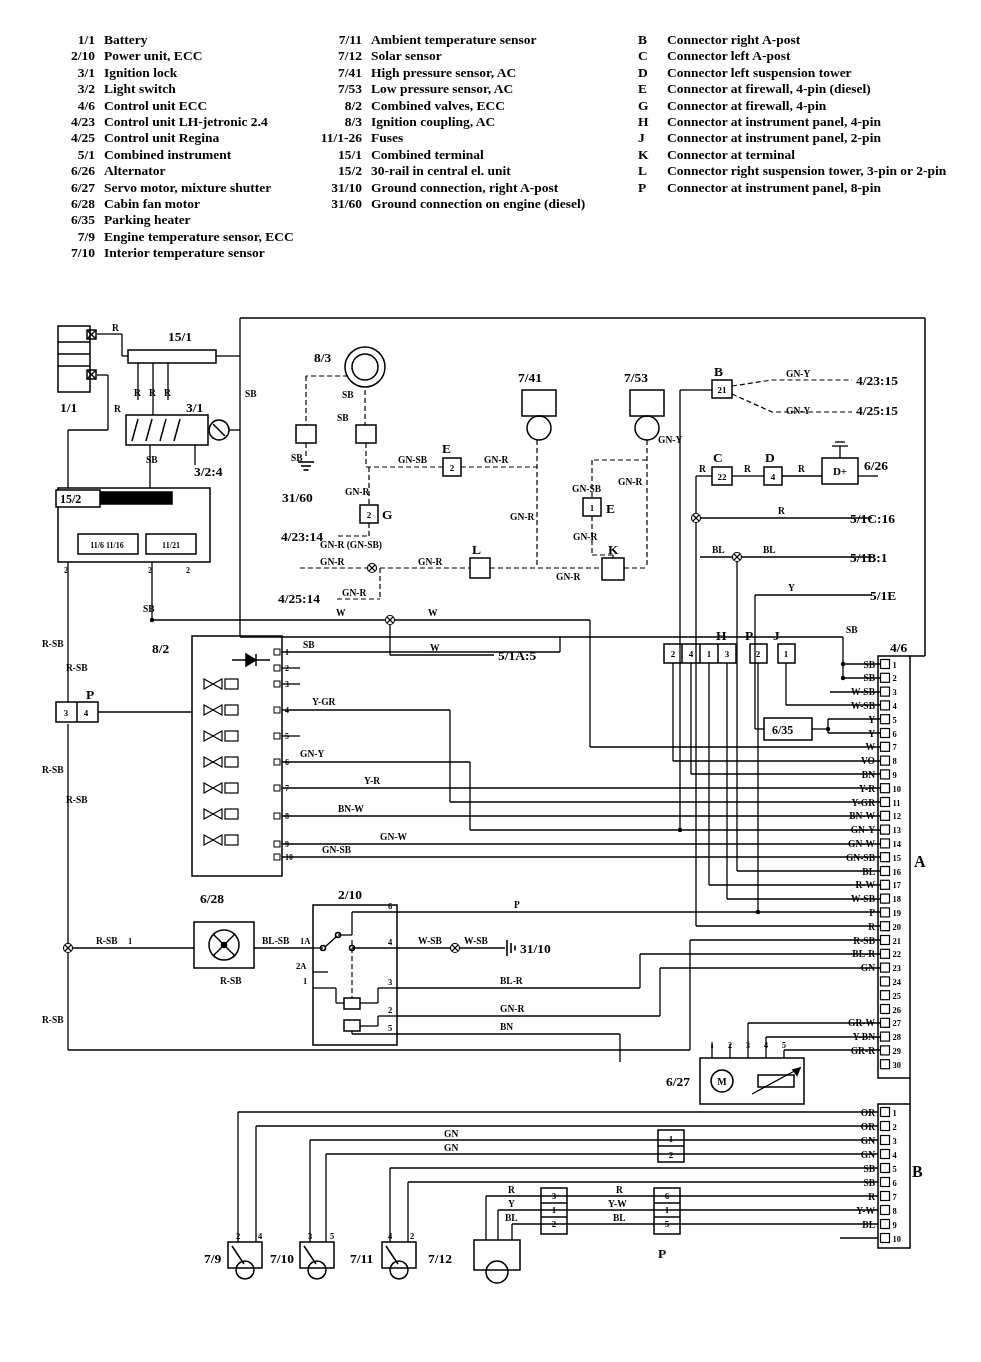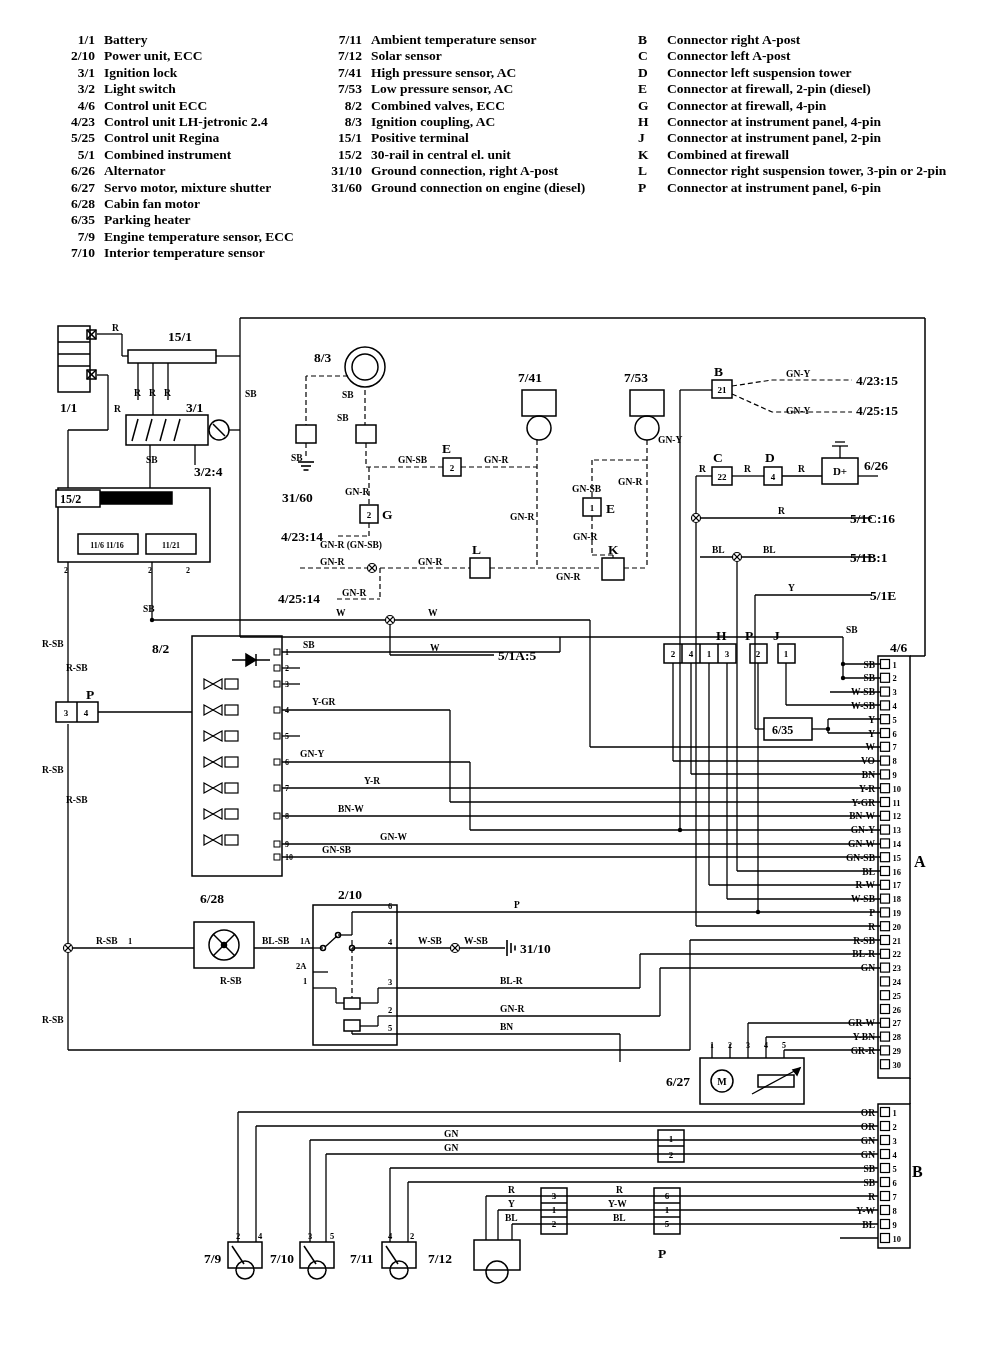--- a/index.html
+++ b/index.html
@@ -43,21 +43,21 @@
         </div>
         <div class="lrow">
           <span class="code">4/6</span>
           <span class="lbl">Control unit ECC</span>
         </div>
         <div class="lrow">
           <span class="code">4/23</span>
           <span class="lbl">Control unit LH-jetronic 2.4</span>
         </div>
         <div class="lrow">
-          <span class="code">5/25</span>
+          <span class="code">4/25</span>
           <span class="lbl">Control unit Regina</span>
         </div>
         <div class="lrow">
           <span class="code">5/1</span>
           <span class="lbl">Combined instrument</span>
         </div>
         <div class="lrow">
           <span class="code">6/26</span>
           <span class="lbl">Alternator</span>
         </div>
@@ -101,22 +101,26 @@
         </div>
         <div class="lrow">
           <span class="code">8/2</span>
           <span class="lbl">Combined valves, ECC</span>
         </div>
         <div class="lrow">
           <span class="code">8/3</span>
           <span class="lbl">Ignition coupling, AC</span>
         </div>
         <div class="lrow">
+          <span class="code">11/1-26</span>
+          <span class="lbl">Fuses</span>
+        </div>
+        <div class="lrow">
           <span class="code">15/1</span>
-          <span class="lbl">Positive terminal</span>
+          <span class="lbl">Combined terminal</span>
         </div>
         <div class="lrow">
           <span class="code">15/2</span>
           <span class="lbl">30-rail in central el. unit</span>
         </div>
         <div class="lrow">
           <span class="code">31/10</span>
           <span class="lbl">Ground connection, right A-post</span>
         </div>
         <div class="lrow">
@@ -132,45 +136,45 @@
         <div class="lrow">
           <span class="code">C</span>
           <span class="lbl">Connector left A-post</span>
         </div>
         <div class="lrow">
           <span class="code">D</span>
           <span class="lbl">Connector left suspension tower</span>
         </div>
         <div class="lrow">
           <span class="code">E</span>
-          <span class="lbl">Connector at firewall, 2-pin (diesel)</span>
+          <span class="lbl">Connector at firewall, 4-pin (diesel)</span>
         </div>
         <div class="lrow">
           <span class="code">G</span>
           <span class="lbl">Connector at firewall, 4-pin</span>
         </div>
         <div class="lrow">
           <span class="code">H</span>
           <span class="lbl">Connector at instrument panel, 4-pin</span>
         </div>
         <div class="lrow">
           <span class="code">J</span>
           <span class="lbl">Connector at instrument panel, 2-pin</span>
         </div>
         <div class="lrow">
           <span class="code">K</span>
-          <span class="lbl">Combined at firewall</span>
+          <span class="lbl">Connector at terminal</span>
         </div>
         <div class="lrow">
           <span class="code">L</span>
           <span class="lbl">Connector right suspension tower, 3-pin or 2-pin</span>
         </div>
         <div class="lrow">
           <span class="code">P</span>
-          <span class="lbl">Connector at instrument panel, 6-pin</span>
+          <span class="lbl">Connector at instrument panel, 8-pin</span>
         </div>
       </div>
   </div>
 
   <svg class="diagram" width="981" height="1362" viewBox="0 0 981 1362">
     <defs>
       <g id="valve">
         <polygon points="0,0 9,5 0,10" fill="none" stroke="#000" stroke-width="1.2"></polygon>
         <polygon points="18,0 9,5 18,10" fill="none" stroke="#000" stroke-width="1.2"></polygon>
         <rect x="21" y="0" width="13" height="10" fill="none" stroke="#000" stroke-width="1.2"></rect>

